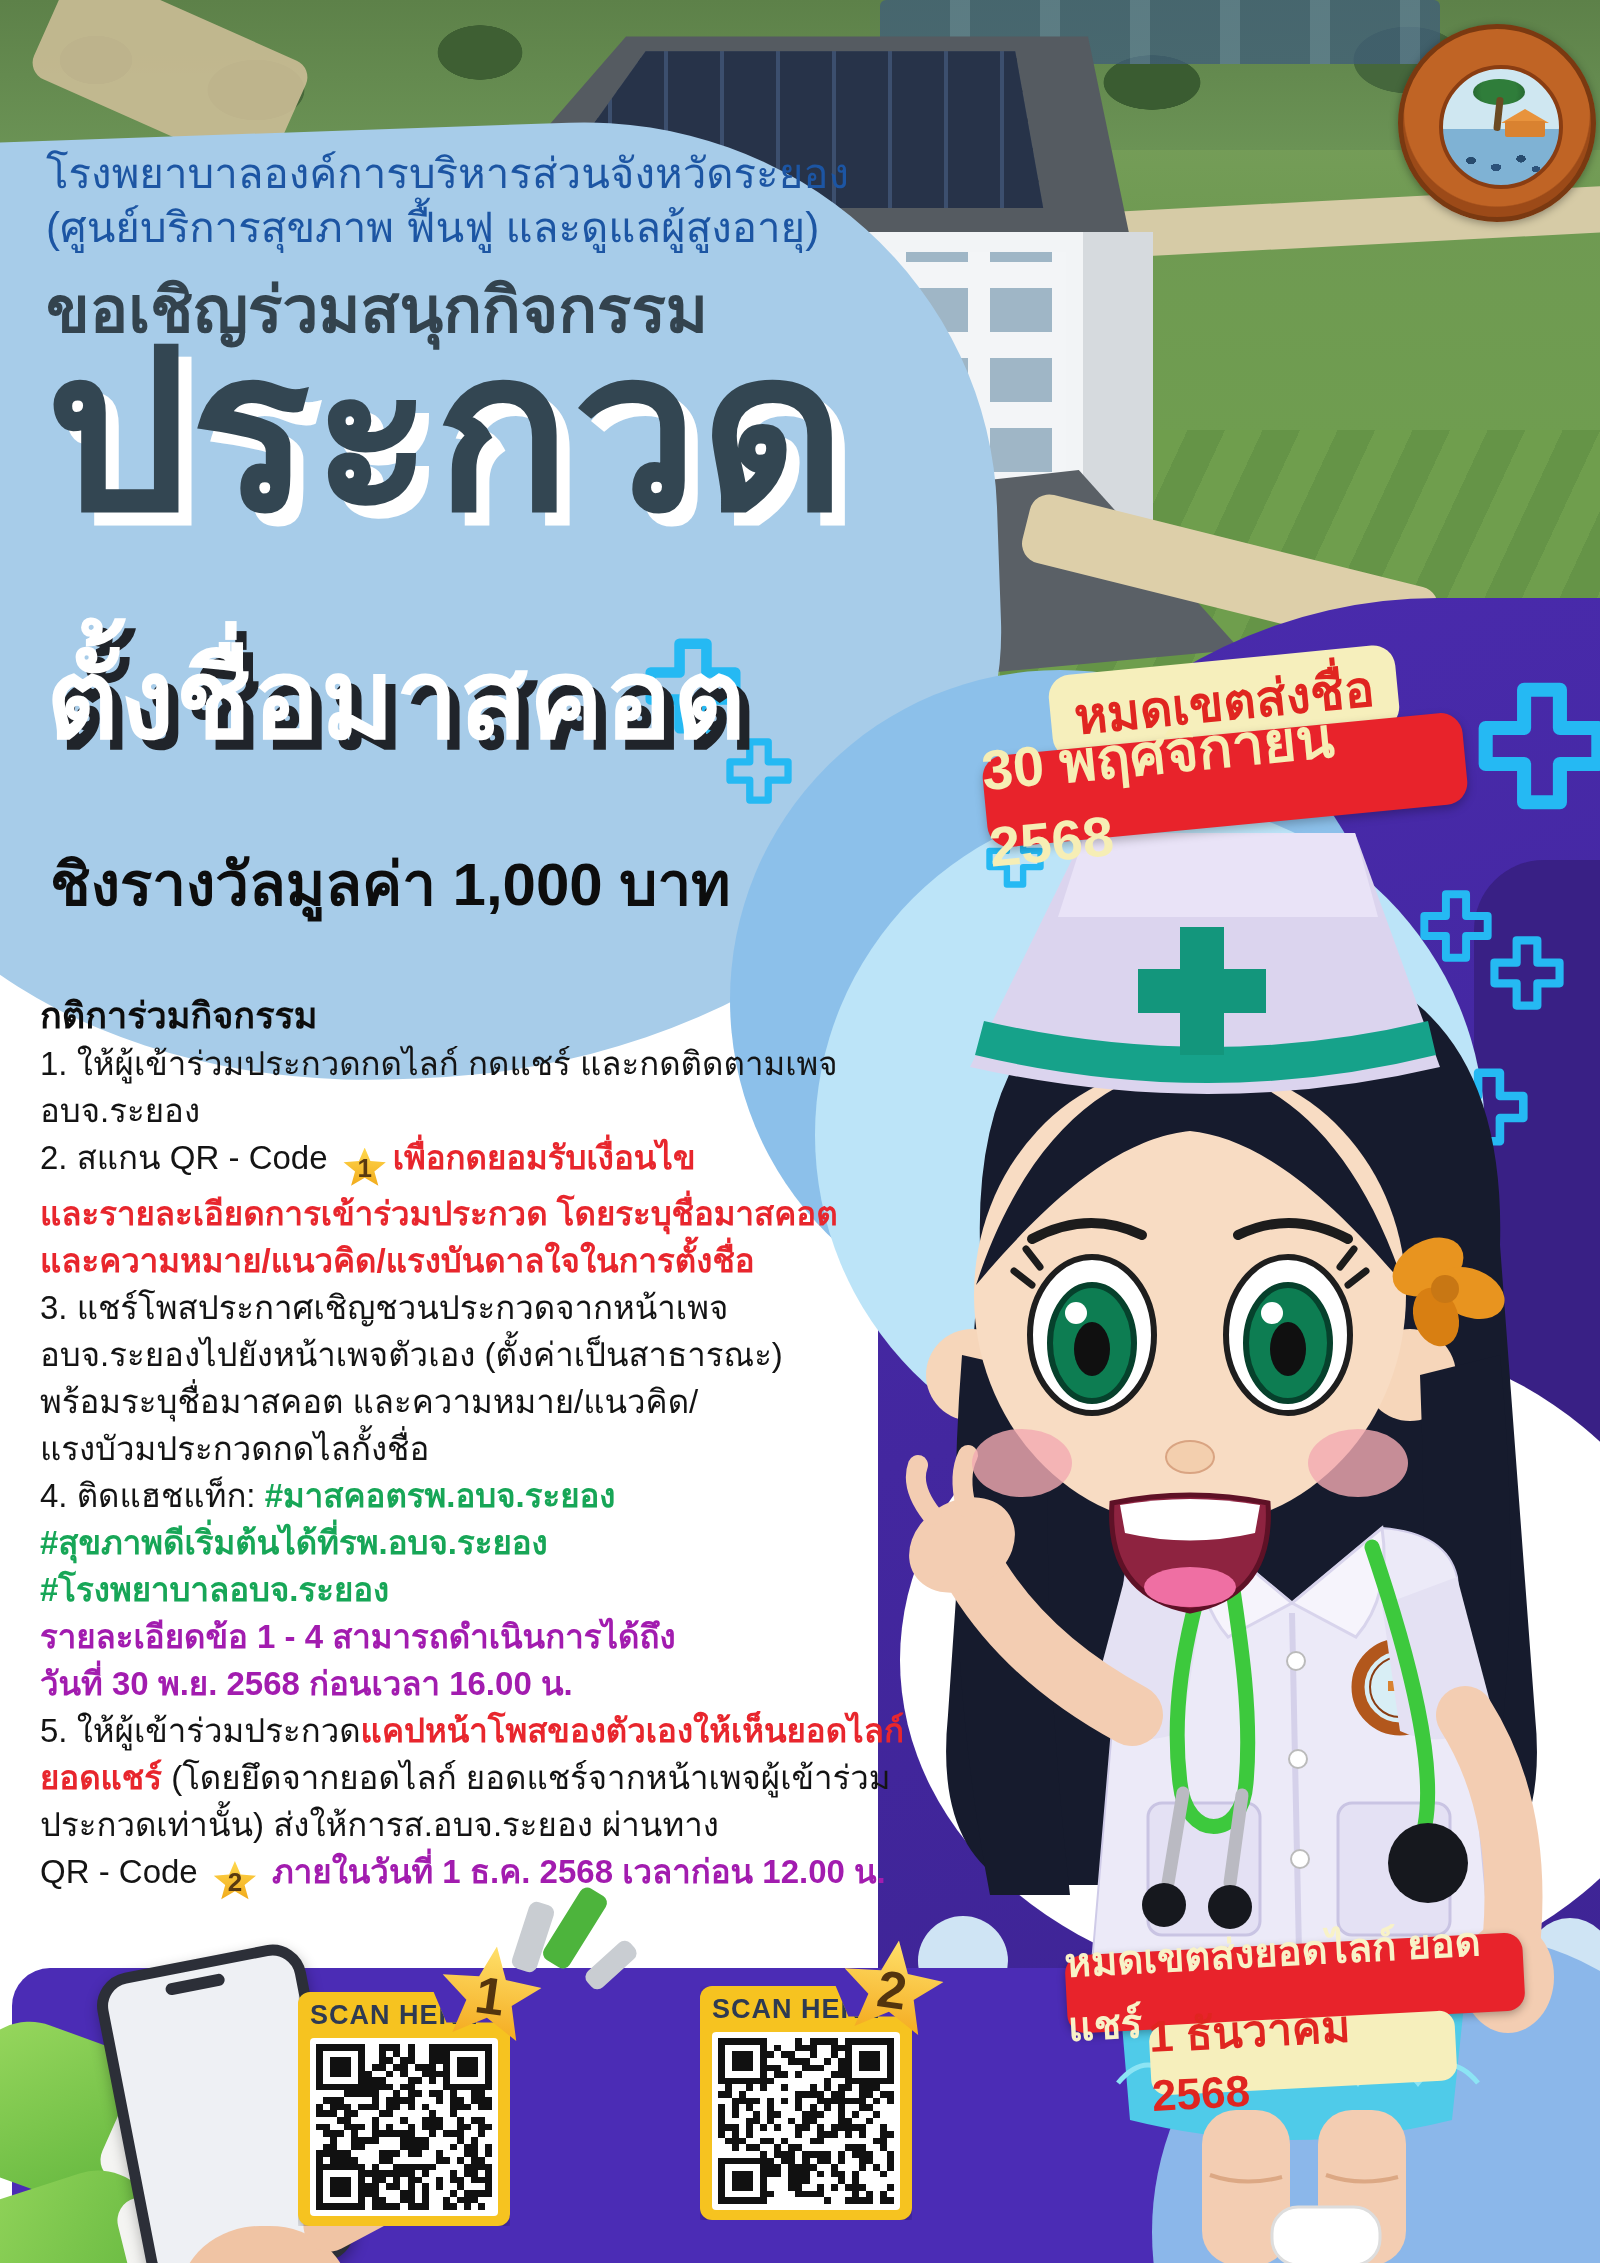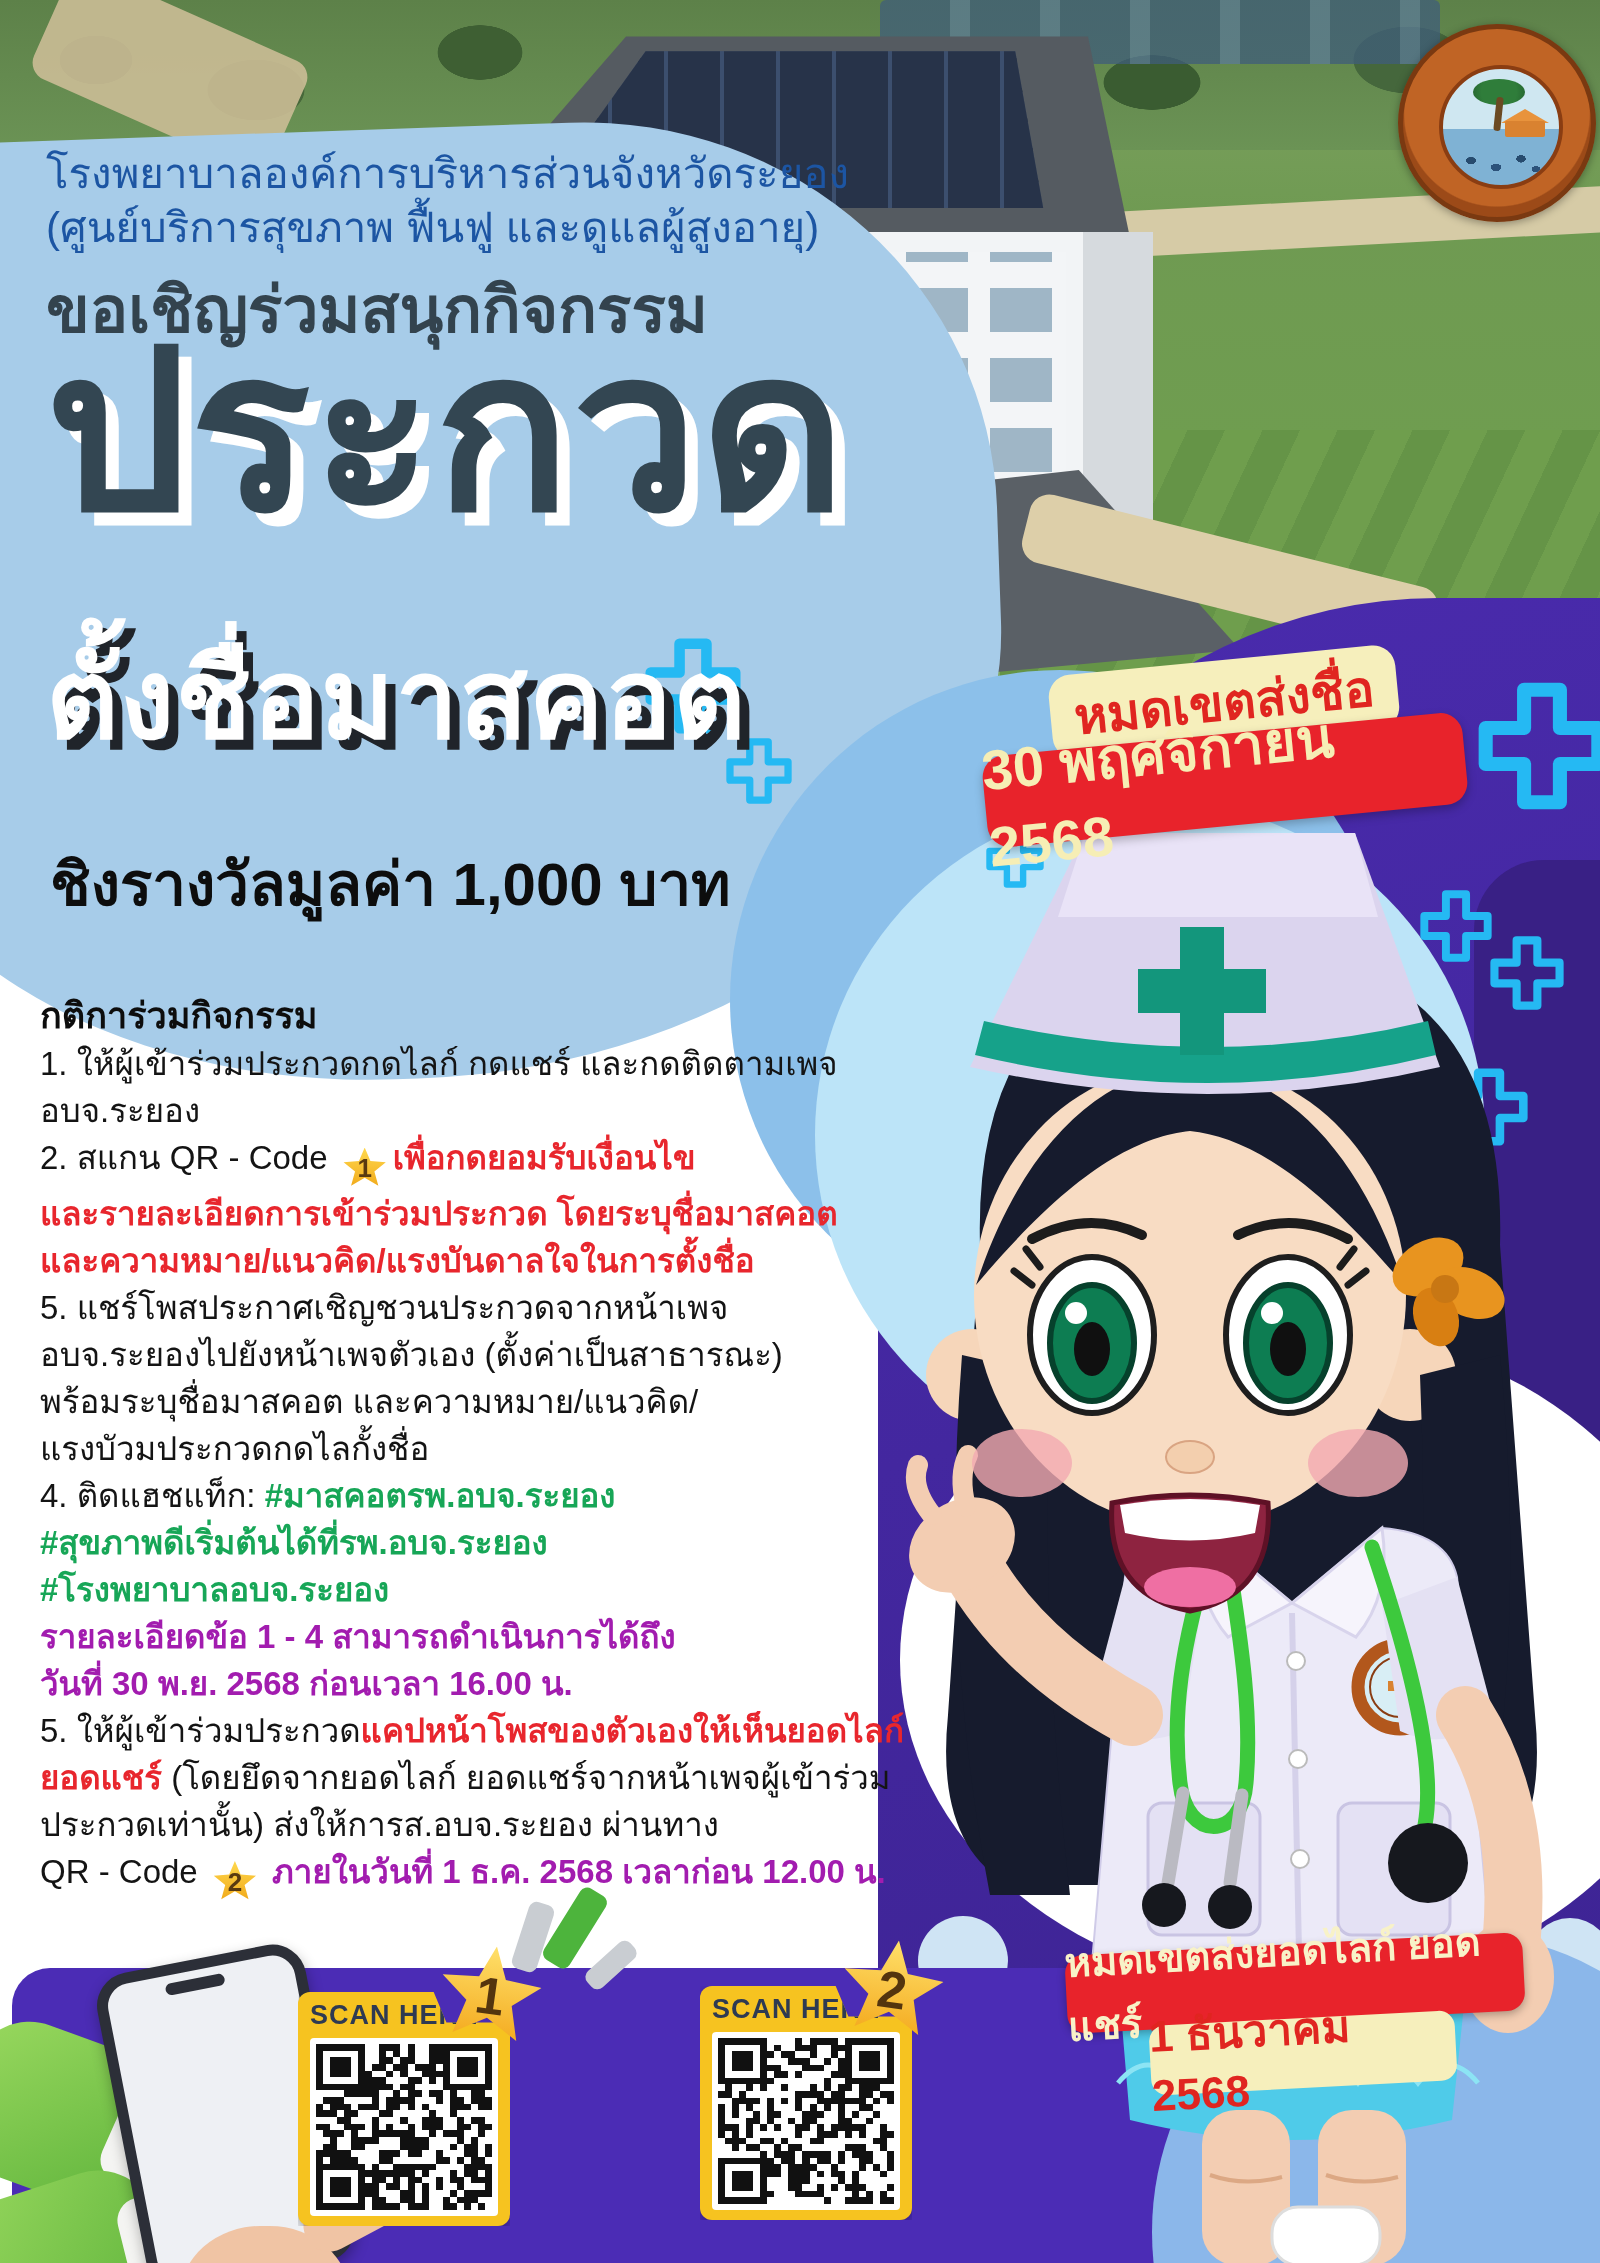--- a/index.html
+++ b/index.html
@@ -252,21 +252,21 @@
   <div class="abs badge-cream bt-label">หมดเขตส่งชื่อ</div>
   <div class="abs badge-red bt-date">30 พฤศจิกายน 2568</div>
 
   <div class="abs rules" id="rules">
       <div class="rule-line"><span class="rt-h">กติการ่วมกิจกรรม</span></div>
       <div class="rule-line"><span class="rt-k"> 1. ให้ผู้เข้าร่วมประกวดกดไลก์ กดแชร์ และกดติดตามเพจ</span></div>
       <div class="rule-line"><span class="rt-k">อบจ.ระยอง</span></div>
       <div class="rule-line"><span class="rt-k"> 2. สแกน QR - Code </span><span class="star-chip">1</span><span class="rt-r">เพื่อกดยอมรับเงื่อนไข</span></div>
       <div class="rule-line"><span class="rt-r">และรายละเอียดการเข้าร่วมประกวด โดยระบุชื่อมาสคอต</span></div>
       <div class="rule-line"><span class="rt-r">และความหมาย/แนวคิด/แรงบันดาลใจในการตั้งชื่อ</span></div>
-      <div class="rule-line"><span class="rt-k"> 5. แชร์โพสประกาศเชิญชวนประกวดจากหน้าเพจ</span></div>
+      <div class="rule-line"><span class="rt-k"> 3. แชร์โพสประกาศเชิญชวนประกวดจากหน้าเพจ</span></div>
       <div class="rule-line"><span class="rt-k">อบจ.ระยองไปยังหน้าเพจตัวเอง (ตั้งค่าเป็นสาธารณะ)</span></div>
       <div class="rule-line"><span class="rt-k">พร้อมระบุชื่อมาสคอต และความหมาย/แนวคิด/</span></div>
       <div class="rule-line"><span class="rt-k">แรงบัวมประกวดกดไลกั้งชื่อ</span></div>
       <div class="rule-line"><span class="rt-k"> 4. ติดแฮชแท็ก: </span><span class="rt-g">#มาสคอตรพ.อบจ.ระยอง</span></div>
       <div class="rule-line"><span class="rt-g">#สุขภาพดีเริ่มต้นได้ที่รพ.อบจ.ระยอง</span></div>
       <div class="rule-line"><span class="rt-g">#โรงพยาบาลอบจ.ระยอง</span></div>
       <div class="rule-line"><span class="rt-b">รายละเอียดข้อ 1 - 4 สามารถดำเนินการได้ถึง</span></div>
       <div class="rule-line"><span class="rt-b">วันที่ 30 พ.ย. 2568 ก่อนเวลา 16.00 น.</span></div>
       <div class="rule-line"><span class="rt-k"> 5. ให้ผู้เข้าร่วมประกวด</span><span class="rt-r">แคปหน้าโพสของตัวเองให้เห็นยอดไลก์</span></div>
       <div class="rule-line"><span class="rt-r">ยอดแชร์ </span><span class="rt-k">(โดยยึดจากยอดไลก์ ยอดแชร์จากหน้าเพจผู้เข้าร่วม</span></div>

